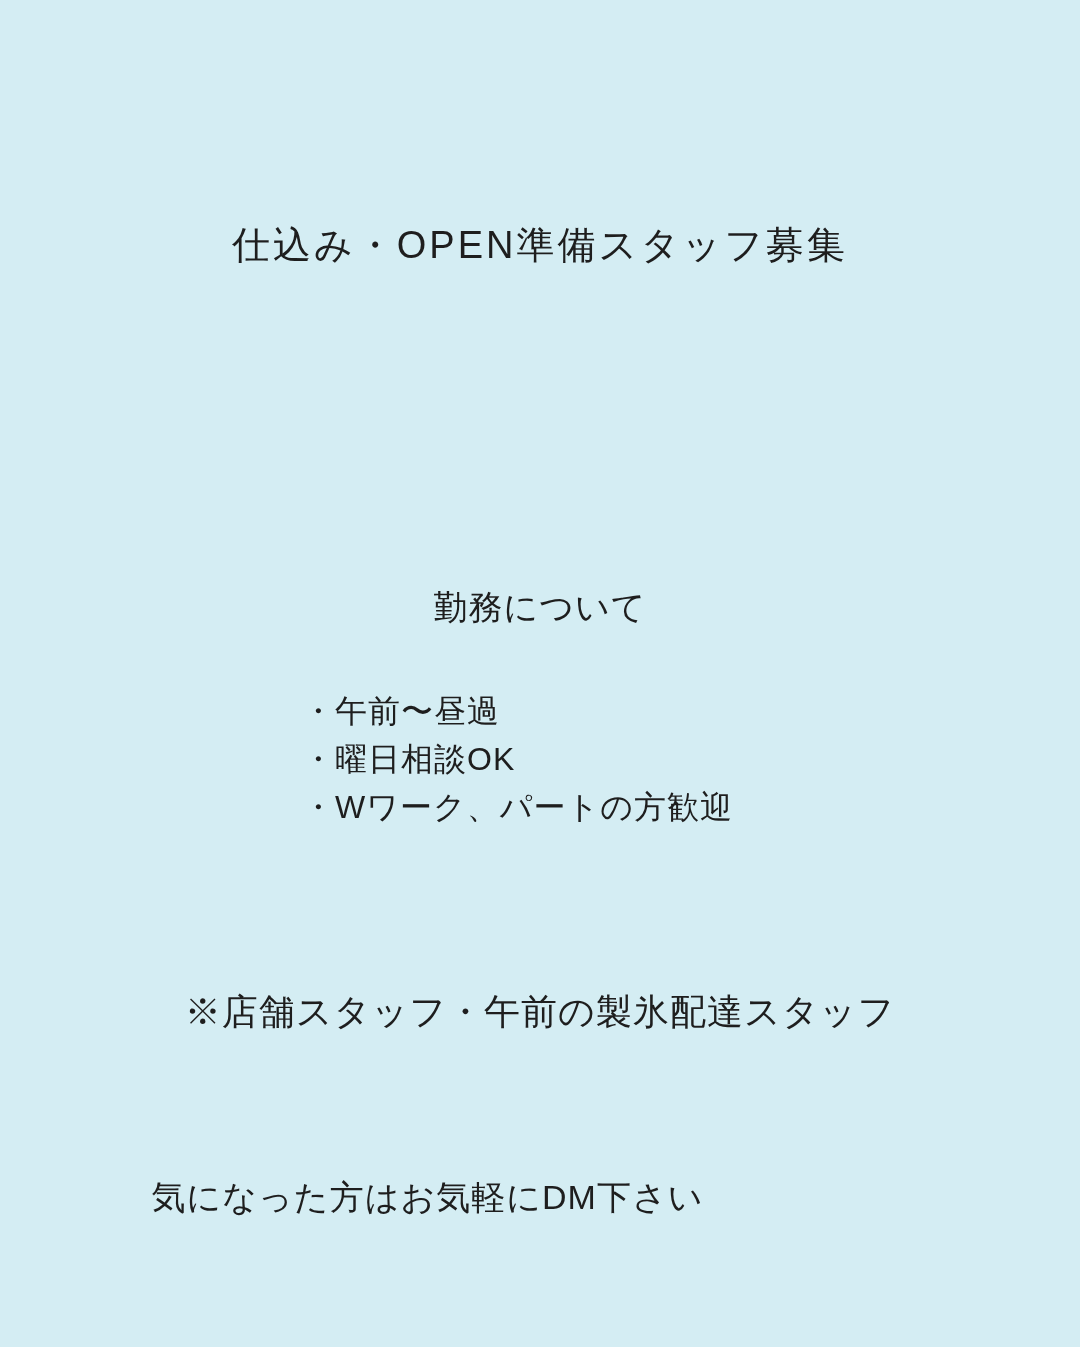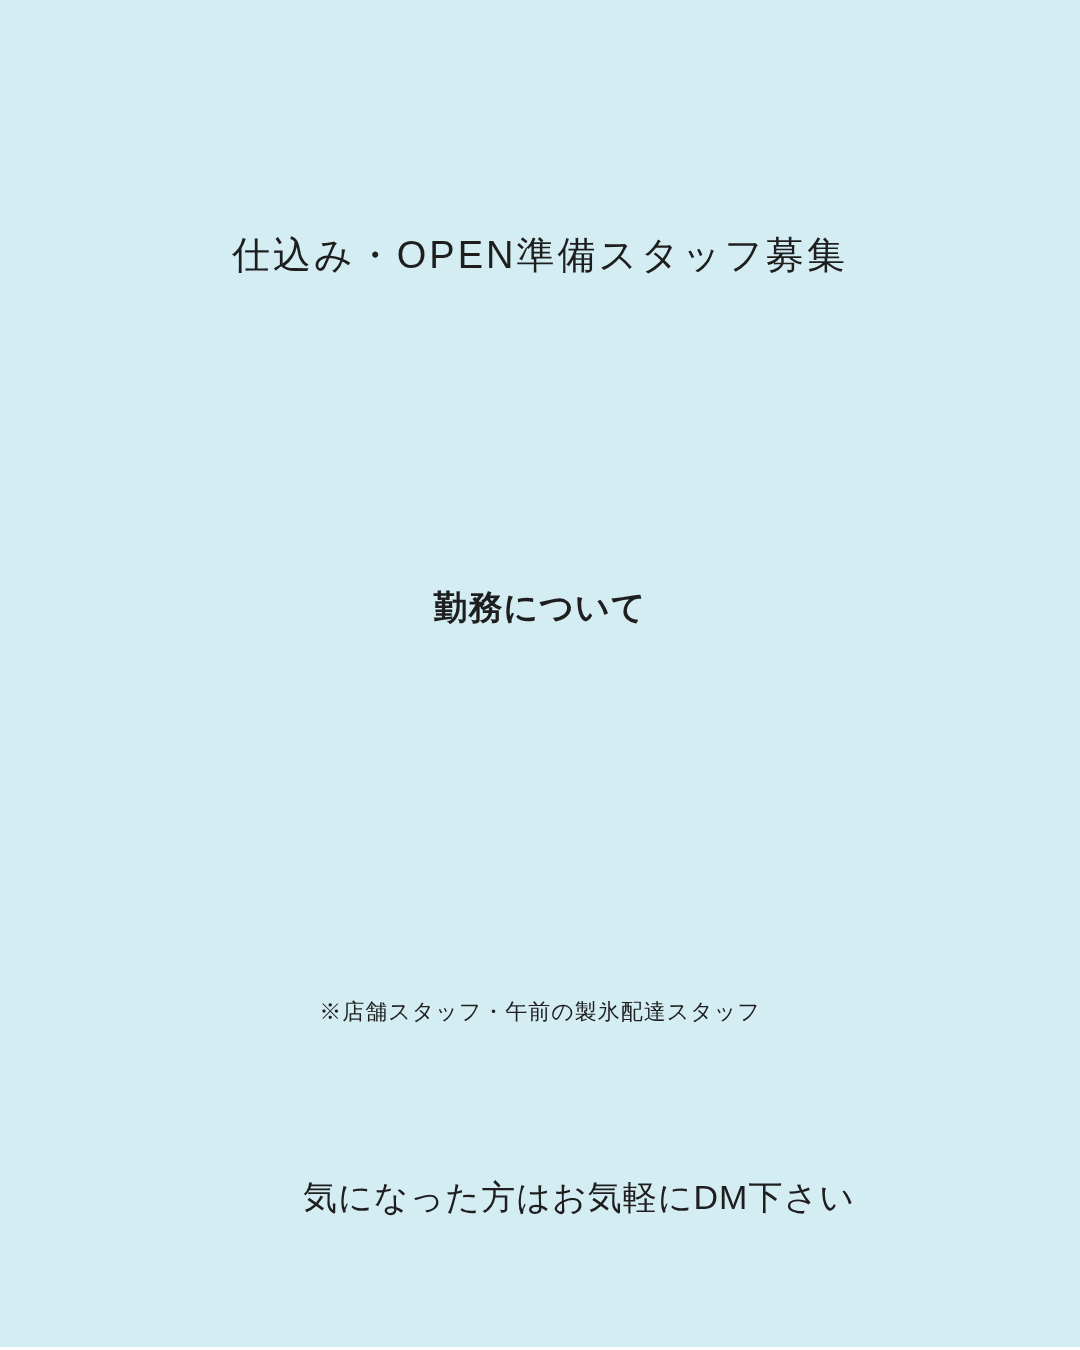--- a/index.html
+++ b/index.html
@@ -14,21 +14,21 @@
     position: relative;
     width: 1080px;
     height: 1350px;
     background: #d4edf3;
     color: #1e1e1e;
     overflow: hidden;
   }
 
   .poster-title {
     position: absolute;
-    top: 236px;
+    top: 226px;
     left: 0;
     width: 1080px;
     text-align: center;
     font-size: 38px;
     font-weight: 500;
     letter-spacing: 3px;
     line-height: 1;
     white-space: nowrap;
   }
 
@@ -45,47 +45,47 @@
 
   .list-duties { top: 322px; }
 
   .section-heading {
     position: absolute;
     top: 590px;
     left: 0;
     width: 1080px;
     text-align: center;
     font-size: 34px;
-    font-weight: 700;
+    font-weight: 400;
     letter-spacing: 1px;
     line-height: 1;
     white-space: nowrap;
   }
 
   .list-conditions { top: 687px; }
 
   .note-block {
     position: absolute;
     top: 988px;
     left: 0;
     width: 1080px;
     text-align: center;
-    font-size: 22px;
+    font-size: 36px;
     font-weight: 500;
     letter-spacing: 1px;
     line-height: 48px;
     white-space: nowrap;
   }
 
   .contact-message {
     position: absolute;
     top: 1180px;
     left: 0;
     width: 855px;
-    text-align: right;
+    text-align: center;
     font-size: 34px;
     font-weight: 500;
     letter-spacing: 1px;
     line-height: 1;
     white-space: nowrap;
   }
 
   .bottom-strip {
     position: absolute;
     left: 0;
@@ -100,20 +100,25 @@
 
 <div class="poster">
 
   <h1 class="poster-title">仕込み・OPEN準備スタッフ募集</h1>
 
   <ul class="bullet-list list-duties">
   </ul>
 
   <h2 class="section-heading">勤務について</h2>
 
+  <ul class="bullet-list list-conditions">
+    <li>・午前〜昼過</li>
+    <li>・曜日相談OK</li>
+    <li>・Wワーク、パートの方歓迎</li>
+  </ul>
 
   <div class="note-block">
     <div>※店舗スタッフ・午前の製氷配達スタッフ</div>
   </div>
 
   <div class="contact-message">気になった方はお気軽にDM下さい</div>
 
   <div class="bottom-strip"></div>
 
 </div>

